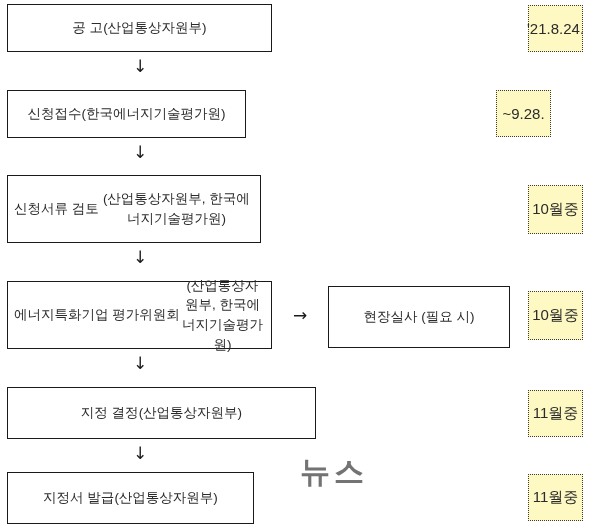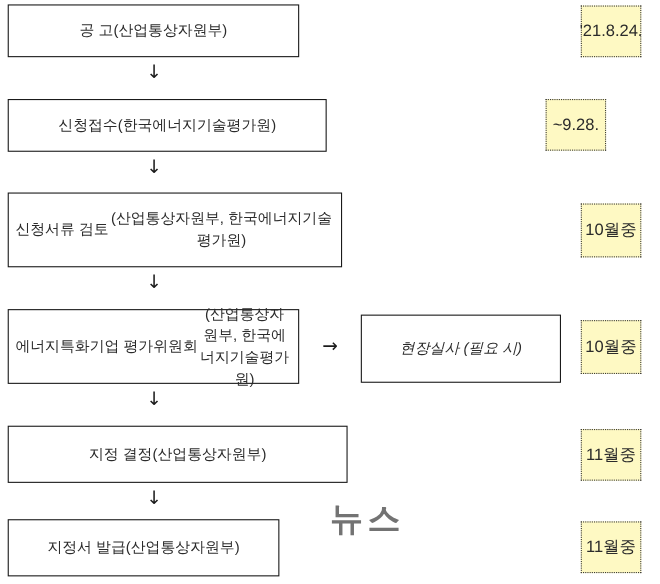--- a/index.html
+++ b/index.html
@@ -52,21 +52,20 @@
     box-sizing: border-box;
     border: 1.6px solid #1a1a1a;
     background: #ffffff;
     display: flex;
     align-items: center;
     justify-content: center;
     text-align: center;
     font-size: 13.5px;
     color: #2b2b2b;
     white-space: nowrap;
-    font-style: italic;
   }
 
   
   .date-box {
     position: absolute;
     box-sizing: border-box;
     border: 1.7px dotted #3a3a3a;
     background: #fef9c3;
     display: flex;
     align-items: center;
@@ -119,28 +118,28 @@
 
 <div id="flow-root">
 
   <div class="proc-box" style="left:7px; top:4px; width:265px; height:48px;">
     <span class="line-main">공 고</span>
     <span class="line-sub">(산업통상자원부)</span>
   </div>
   <div class="arrow-down" style="left:128px; top:58px;">↓</div>
   <div class="date-box" style="left:528px; top:5px; width:55px; height:47px;">'21.8.24.</div>
 
-  <div class="proc-box" style="left:7px; top:90px; width:290px; height:48px;">
+  <div class="proc-box" style="left:7px; top:90px; width:239px; height:48px;">
     <span class="line-main">신청접수</span>
     <span class="line-sub">(한국에너지기술평가원)</span>
   </div>
   <div class="arrow-down" style="left:128px; top:144px;">↓</div>
   <div class="date-box" style="left:496px; top:90px; width:55px; height:47px;">~9.28.</div>
 
-  <div class="proc-box" style="left:7px; top:175px; width:304px; height:68px;">
+  <div class="proc-box" style="left:7px; top:175px; width:254px; height:68px;">
     <span class="line-main">신청서류 검토</span>
     <span class="line-sub">(산업통상자원부, 한국에너지기술평가원)</span>
   </div>
   <div class="arrow-down" style="left:128px; top:249px;">↓</div>
   <div class="date-box" style="left:528px; top:185px; width:55px; height:49px;">10월중</div>
 
   <div class="proc-box" style="left:7px; top:281px; width:265px; height:68px;">
     <span class="line-main">에너지특화기업 평가위원회</span>
     <span class="line-sub">(산업통상자원부, 한국에너지기술평가원)</span>
   </div>

